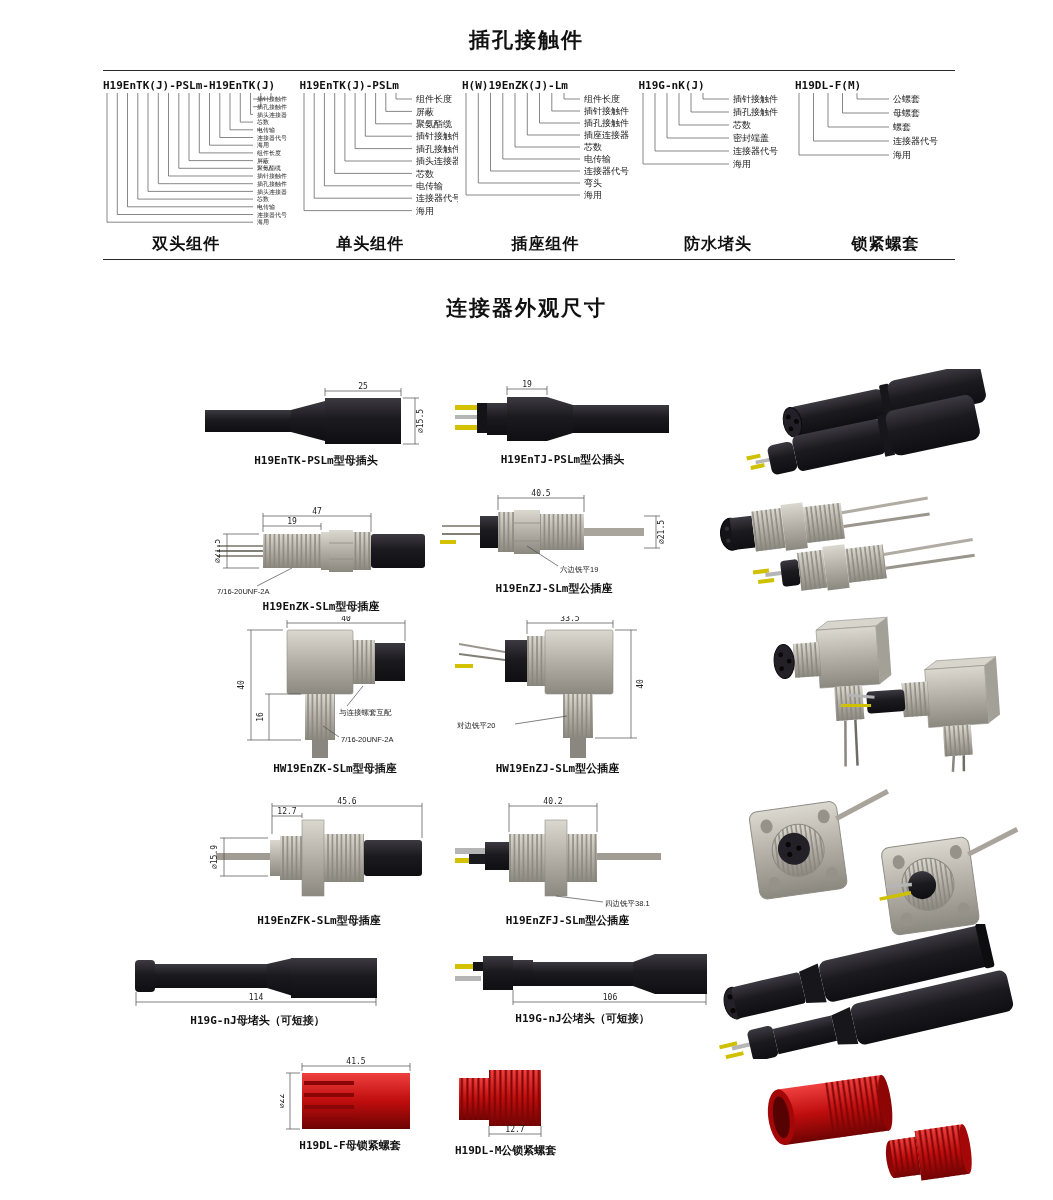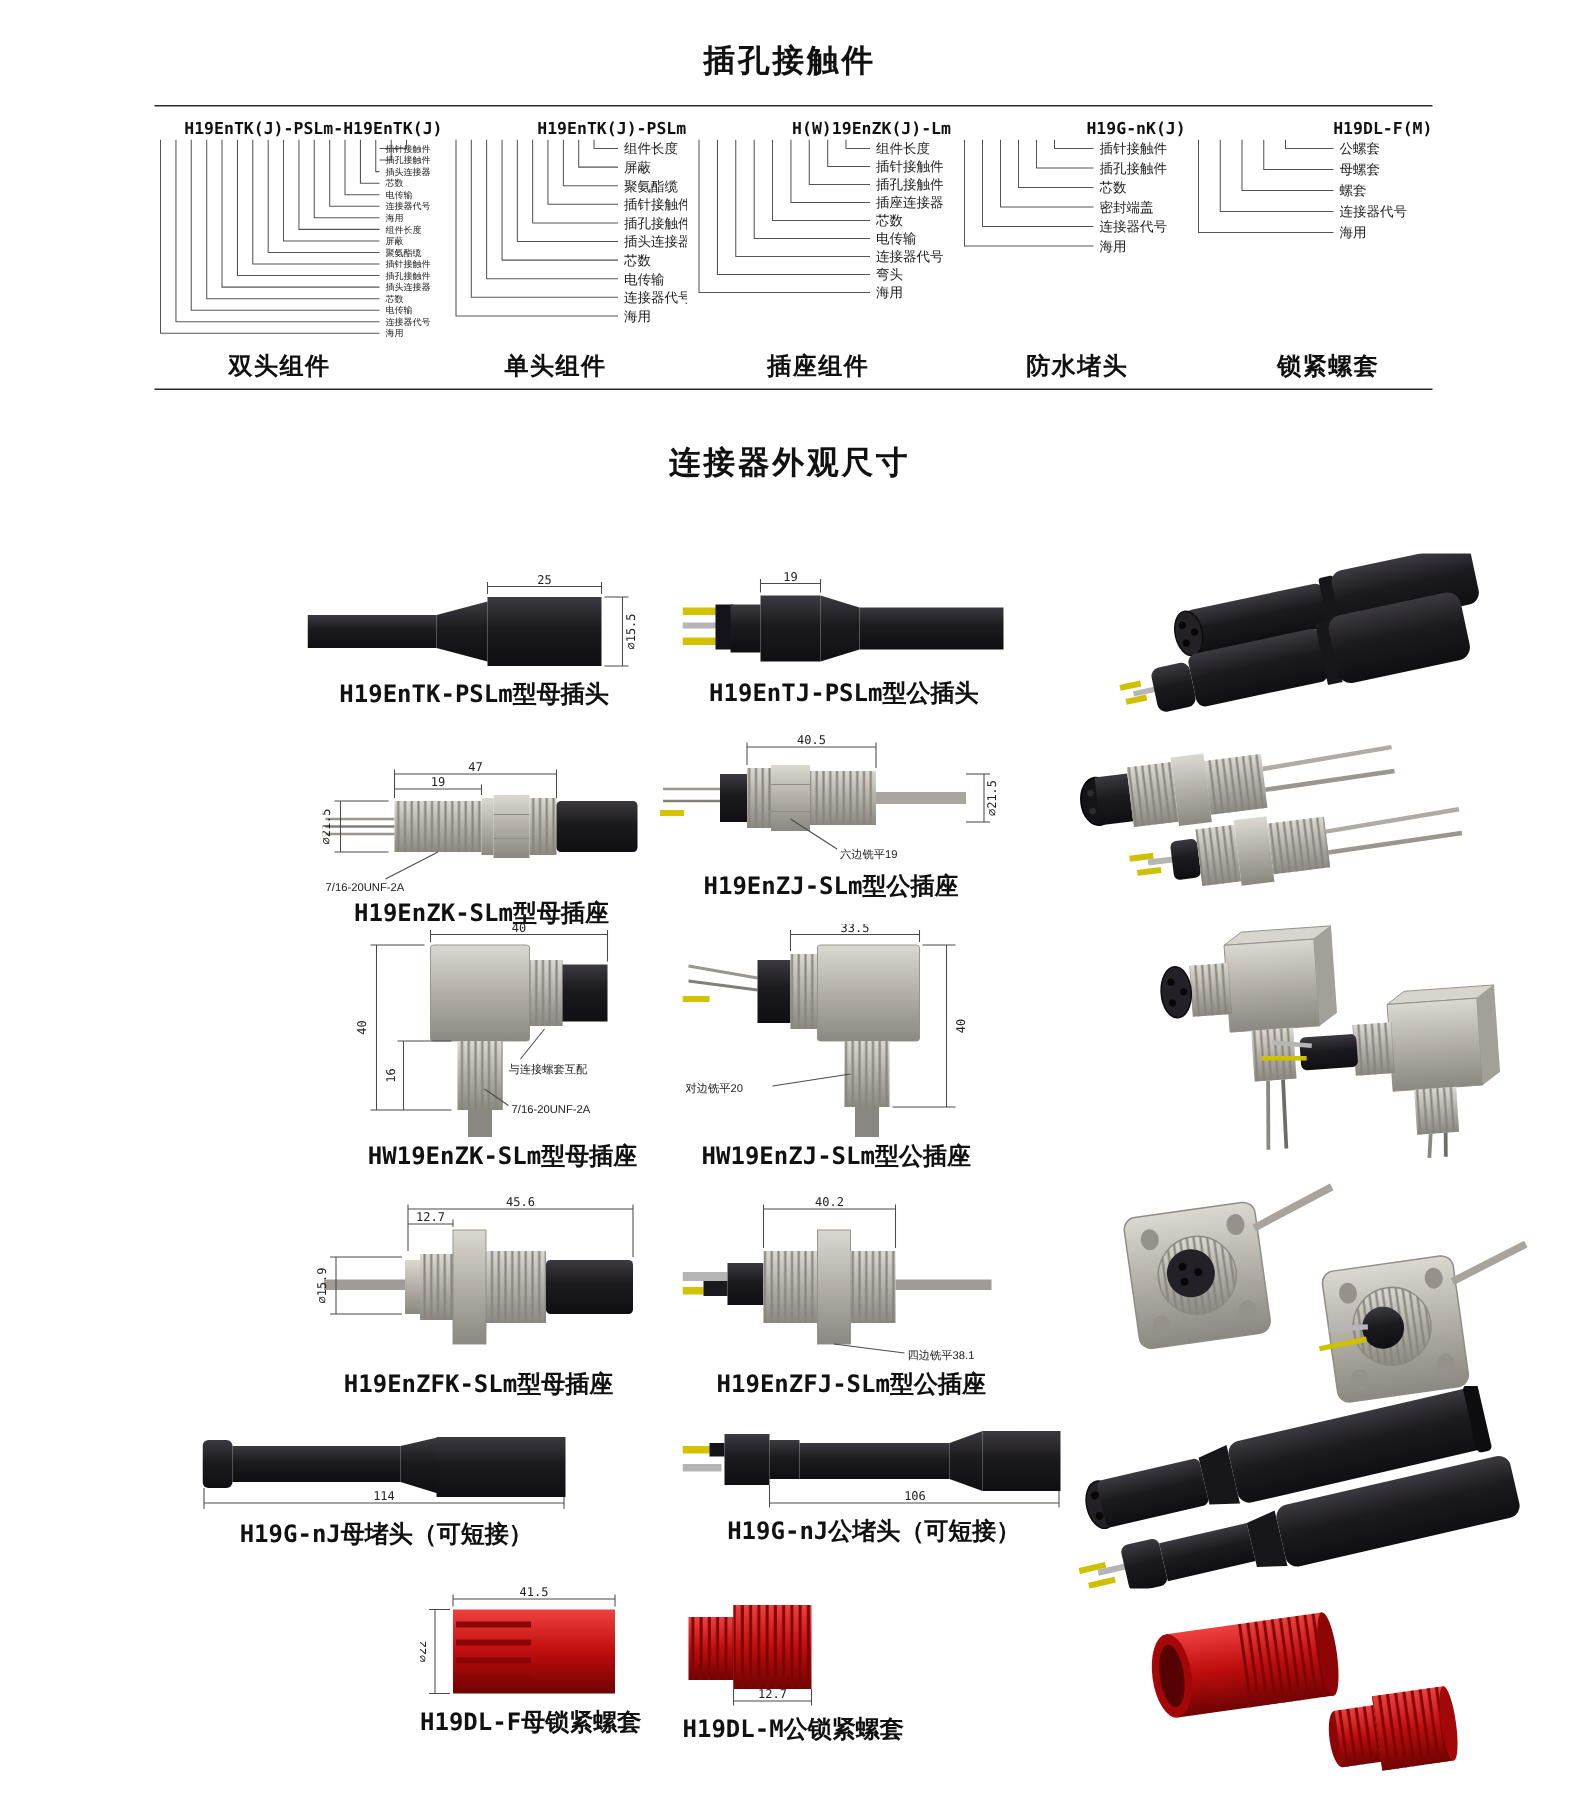--- a/index.html
+++ b/index.html
@@ -4,32 +4,32 @@
 <style>
   html,body{margin:0;padding:0;background:#fff;}
   body{width:1053px;height:1200px;position:relative;overflow:hidden;
        font-family:"Liberation Sans",sans-serif;color:#111;}
   .sec-title{text-align:center;font-size:21px;font-weight:bold;letter-spacing:2px;}
   #title1{padding-top:26px;height:30px;}
   #title2{margin-top:34px;height:30px;}
   .models-band{margin:14px 48px 0 103px;width:852px;height:190px;position:relative;
                border-top:1.5px solid #2a2a2a;border-bottom:1.5px solid #2a2a2a;box-sizing:border-box;}
   .md-row{display:flex;justify-content:space-between;height:156px;padding-top:8px;}
-  .model-diagram{position:relative;text-align:right;}
+  .model-diagram{position:relative;}
   .md-row>:nth-child(1),.cat-row>:nth-child(1){width:192px;}
   .md-row>:nth-child(2),.cat-row>:nth-child(2){width:158px;}
   .md-row>:nth-child(3),.cat-row>:nth-child(3){width:172px;}
   .md-row>:nth-child(4),.cat-row>:nth-child(4){width:152px;}
   .md-row>:nth-child(5),.cat-row>:nth-child(5){width:160px;}
   .mname{font-family:"DejaVu Sans Mono",monospace;font-weight:bold;font-size:11px;white-space:nowrap;height:14px;}
   .cat-row{display:flex;justify-content:space-between;position:absolute;left:0;right:0;bottom:4px;gap:32px;}
   .cat{text-align:center;font-weight:bold;font-size:16px;letter-spacing:1px;}
   #figures{position:relative;width:1053px;height:870px;}
   .fig{position:absolute;}
-  .cap{font-family:"DejaVu Sans Mono",monospace;font-weight:bold;font-size:16px;
+  .cap{font-family:"DejaVu Sans Mono",monospace;font-weight:bold;font-size:11px;
        text-align:center;margin-top:3px;color:#111;white-space:nowrap;}
   svg{display:block;}
   .dl{stroke:#4a4a4a;stroke-width:0.7;fill:none;}
   .dt{font-family:"DejaVu Sans Mono",monospace;font-size:8px;fill:#222;}
   .ct{font-family:"Liberation Sans",sans-serif;font-size:7.5px;fill:#222;}
   .facet{stroke:#8f8c84;stroke-width:0.8;}
 </style>
 </head>
 <body>
 

